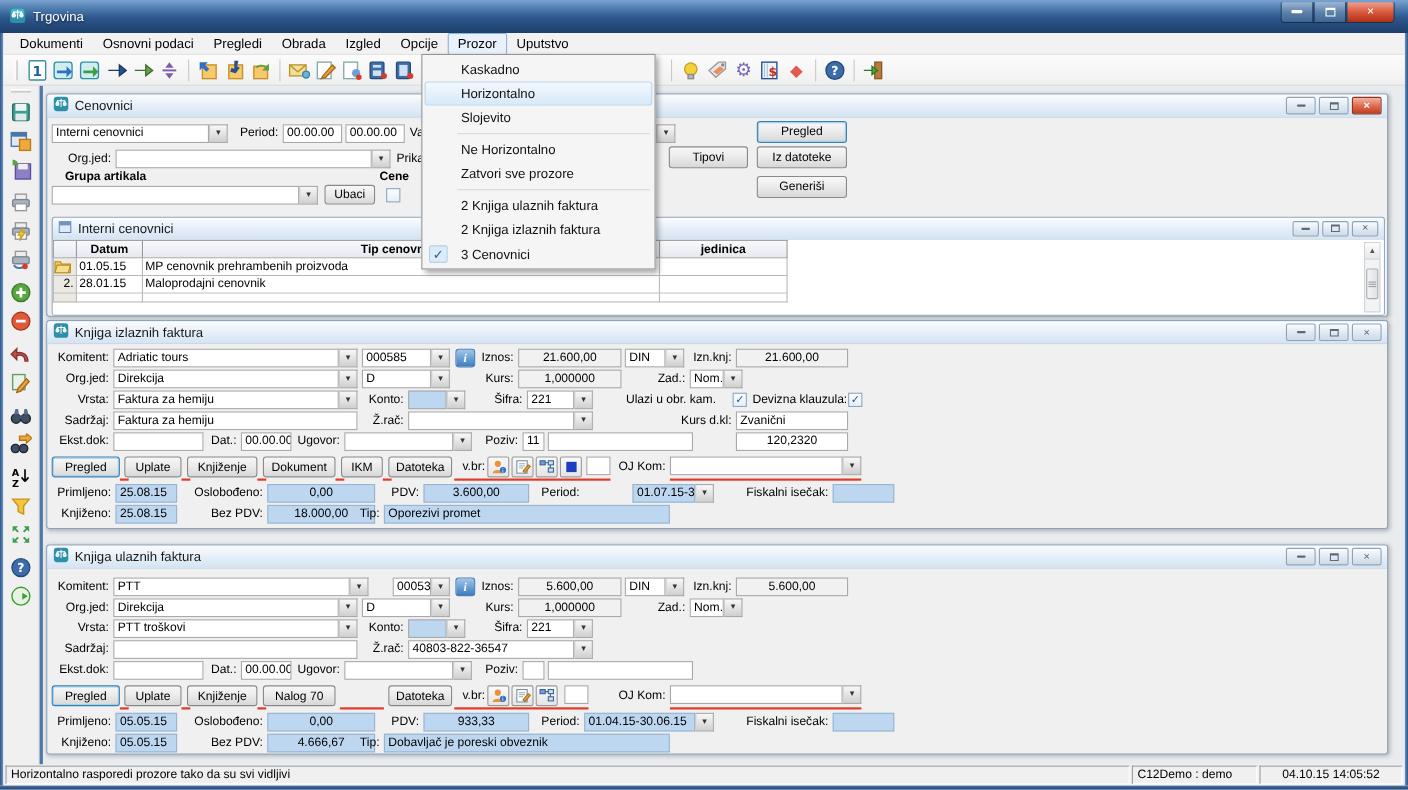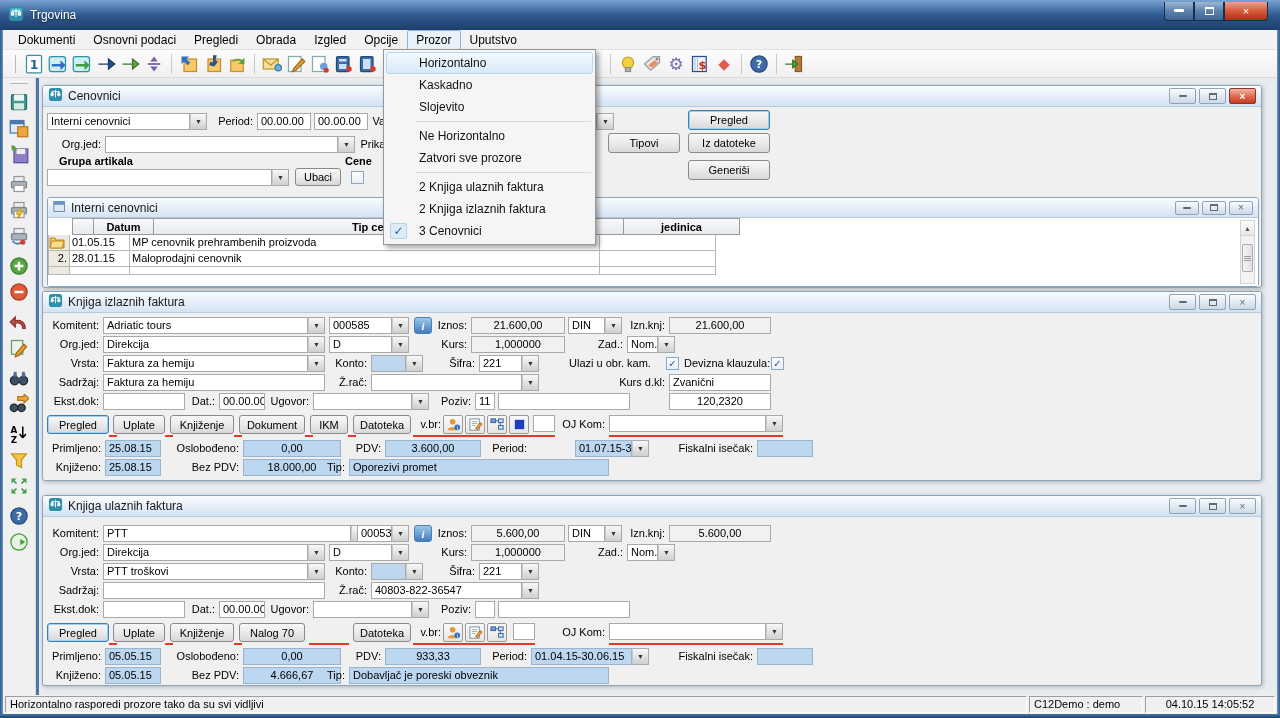--- a/index.html
+++ b/index.html
@@ -89,21 +89,21 @@
     background:linear-gradient(180deg,#fdfdfd,#e9eff6); display:flex; align-items:center; justify-content:center;
     font-size:10px; font-weight:bold; color:#2456a4; }
   .ibtn { position:absolute; width:20px; height:19px; border:1px solid #9a9a9a; border-radius:2px;
     background:linear-gradient(180deg,#fafafa,#e5e5e5); display:flex; align-items:center; justify-content:center; }
   .infoi { position:absolute; width:18px; height:17px; border:1px solid #4a7fb5; border-radius:3px;
     background:linear-gradient(180deg,#9ec7ea,#3f7cc0); color:#fff; font-weight:bold; font-style:italic;
     display:flex; align-items:center; justify-content:center; font-size:11px; font-family:"Liberation Serif",serif; }
   .redline { position:absolute; height:2px; background:#e23a28; }
 
   
-  .thead { display:flex;margin-left:24px; }
+  .thead { display:flex; }
   .th { border:1px solid #9a9a9a; border-left:none; background:linear-gradient(180deg,#f8f9fb,#e6e9ee);
     font-weight:bold; text-align:center; height:17px; line-height:16px; overflow:hidden; white-space:nowrap; }
   .th:first-child { border-left:1px solid #9a9a9a; }
   .trow { display:flex; }
   .td { border:1px solid #b9b9b9; border-top:none; border-left:none; background:#fff; height:16px;
     line-height:15px; padding:0 2px; overflow:hidden; white-space:nowrap; }
   .td:first-child { border-left:1px solid #b9b9b9; background:#ece9e3; }
   .vsb { position:absolute; width:15px; background:#f2f3f5; border:1px solid #d0d3d8; }
   .vsb .sba { height:15px; display:flex; align-items:center; justify-content:center; font-size:7px; color:#555;
     background:linear-gradient(180deg,#fcfcfc,#e8e8e8); border-bottom:1px solid #d0d3d8; }
@@ -733,21 +733,21 @@
           </div>
         <div class="wbtn">
             <div class="restsq"></div>
           </div>
         <div class="wbtn">×</div>
       </div>
     </div>
     <div class="wbody">
 
       <span class="lbl" style="left:2px;top:8px;width:54px;">Komitent:</span>
-      <div class="combo" style="left:60px;top:8px;width:265px;">
+      <div class="combo" style="left:60px;top:8px;width:232px;">
           <div class="ct">PTT</div>
           <div class="ca">▼</div>
         </div>
       <div class="combo" style="left:286px;top:8px;width:80px;padding-left:28px;">
           <div class="ct">000530</div>
           <div class="ca">▼</div>
         </div>
       <div class="infoi" style="left:371px;top:8px;">i</div>
       <span class="lbl" style="left:388px;top:8px;width:36px;">Iznos:</span>
       <div class="fld gray num" style="left:428px;top:8px;width:94px;">5.600,00</div>
@@ -871,25 +871,25 @@
       <span class="lbl" style="left:2px;top:150px;width:56px;">Knjiženo:</span>
       <div class="fld blue" style="left:62px;top:150px;width:56px;">05.05.15</div>
       <span class="lbl" style="left:120px;top:150px;width:76px;">Bez PDV:</span>
       <div class="fld blue num" style="left:200px;top:150px;width:98px;">4.666,67</div>
       <span class="lbl" style="left:276px;top:150px;width:26px;">Tip:</span>
       <div class="fld blue" style="left:306px;top:150px;width:260px;">Dobavljač je poreski obveznik</div>
     </div>
   </div>
 
   <div class="pmenu">
+    <div class="pmi">
+        <span>Kaskadno</span>
+      </div>
     <div class="pmi hl">
         <span>Horizontalno</span>
-      </div>
-    <div class="pmi">
-        <span>Kaskadno</span>
       </div>
     <div class="pmi">
         <span>Slojevito</span>
       </div>
     <div class="psep"></div>
     <div class="pmi">
         <span>Ne Horizontalno</span>
       </div>
     <div class="pmi">
         <span>Zatvori sve prozore</span>

